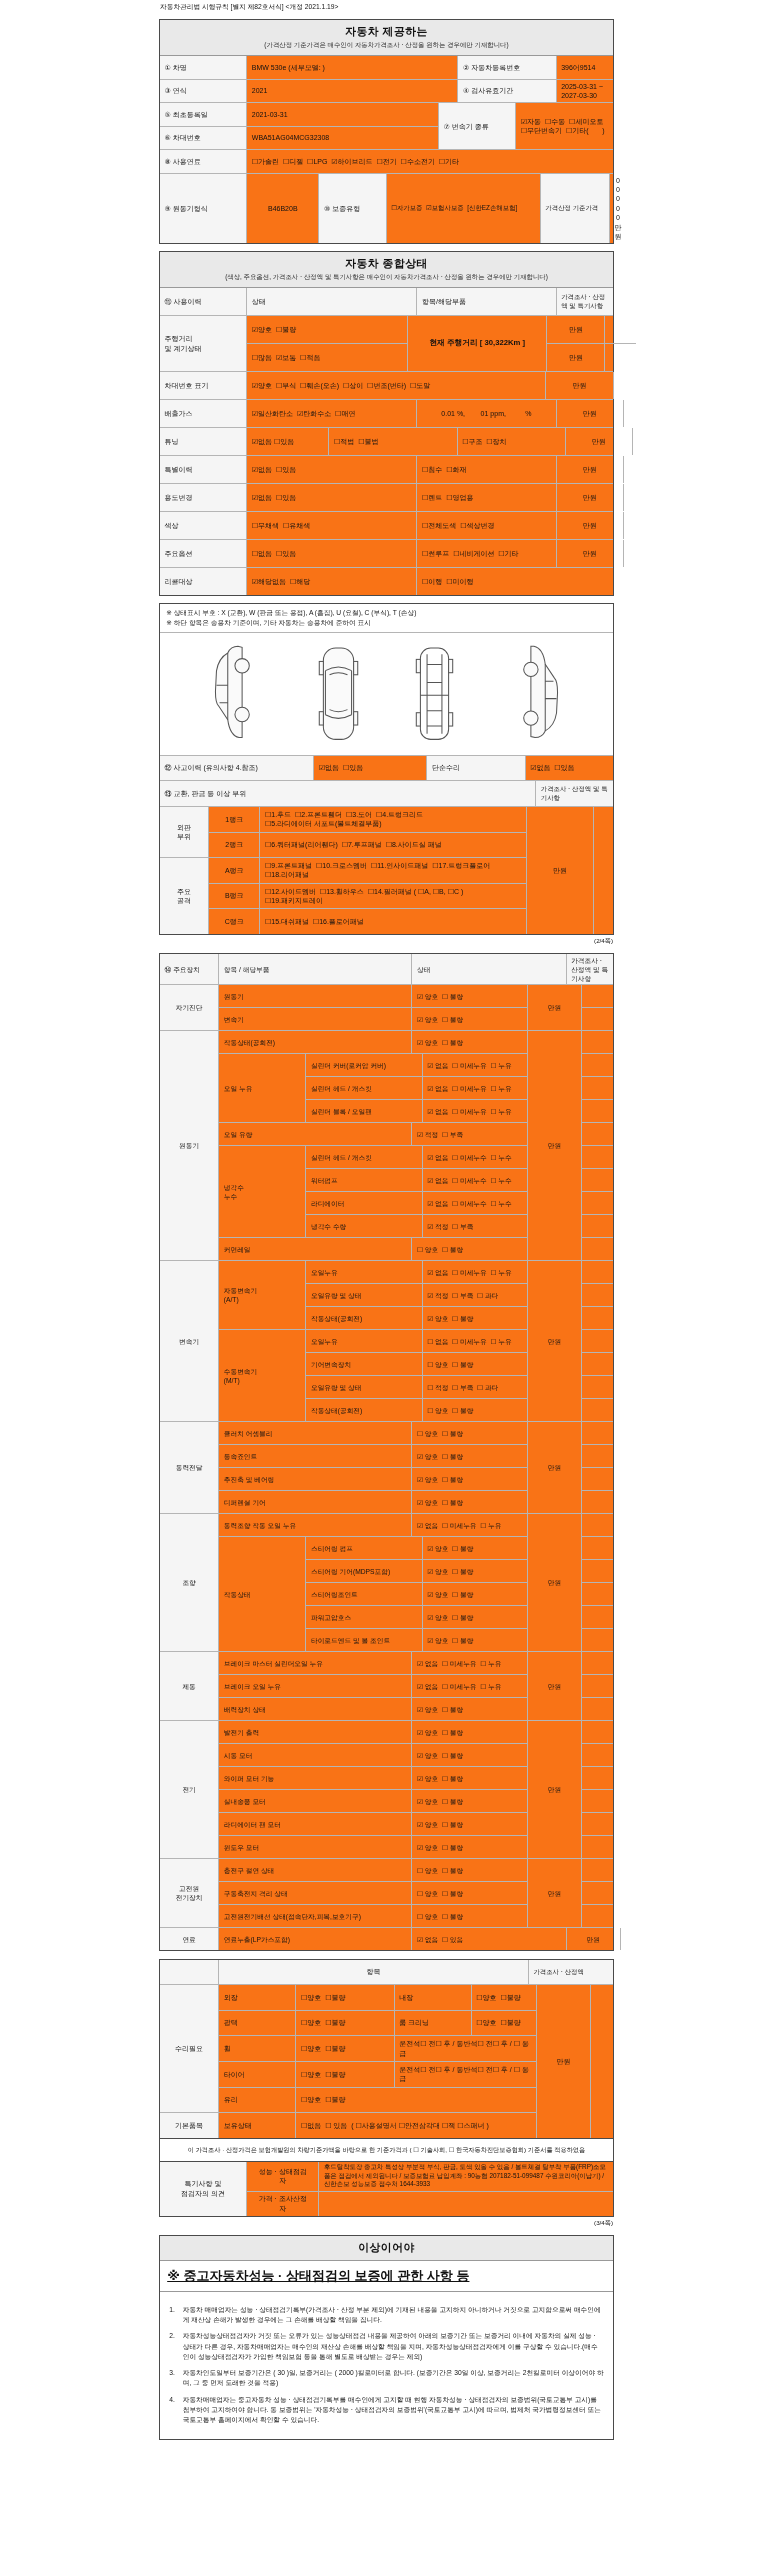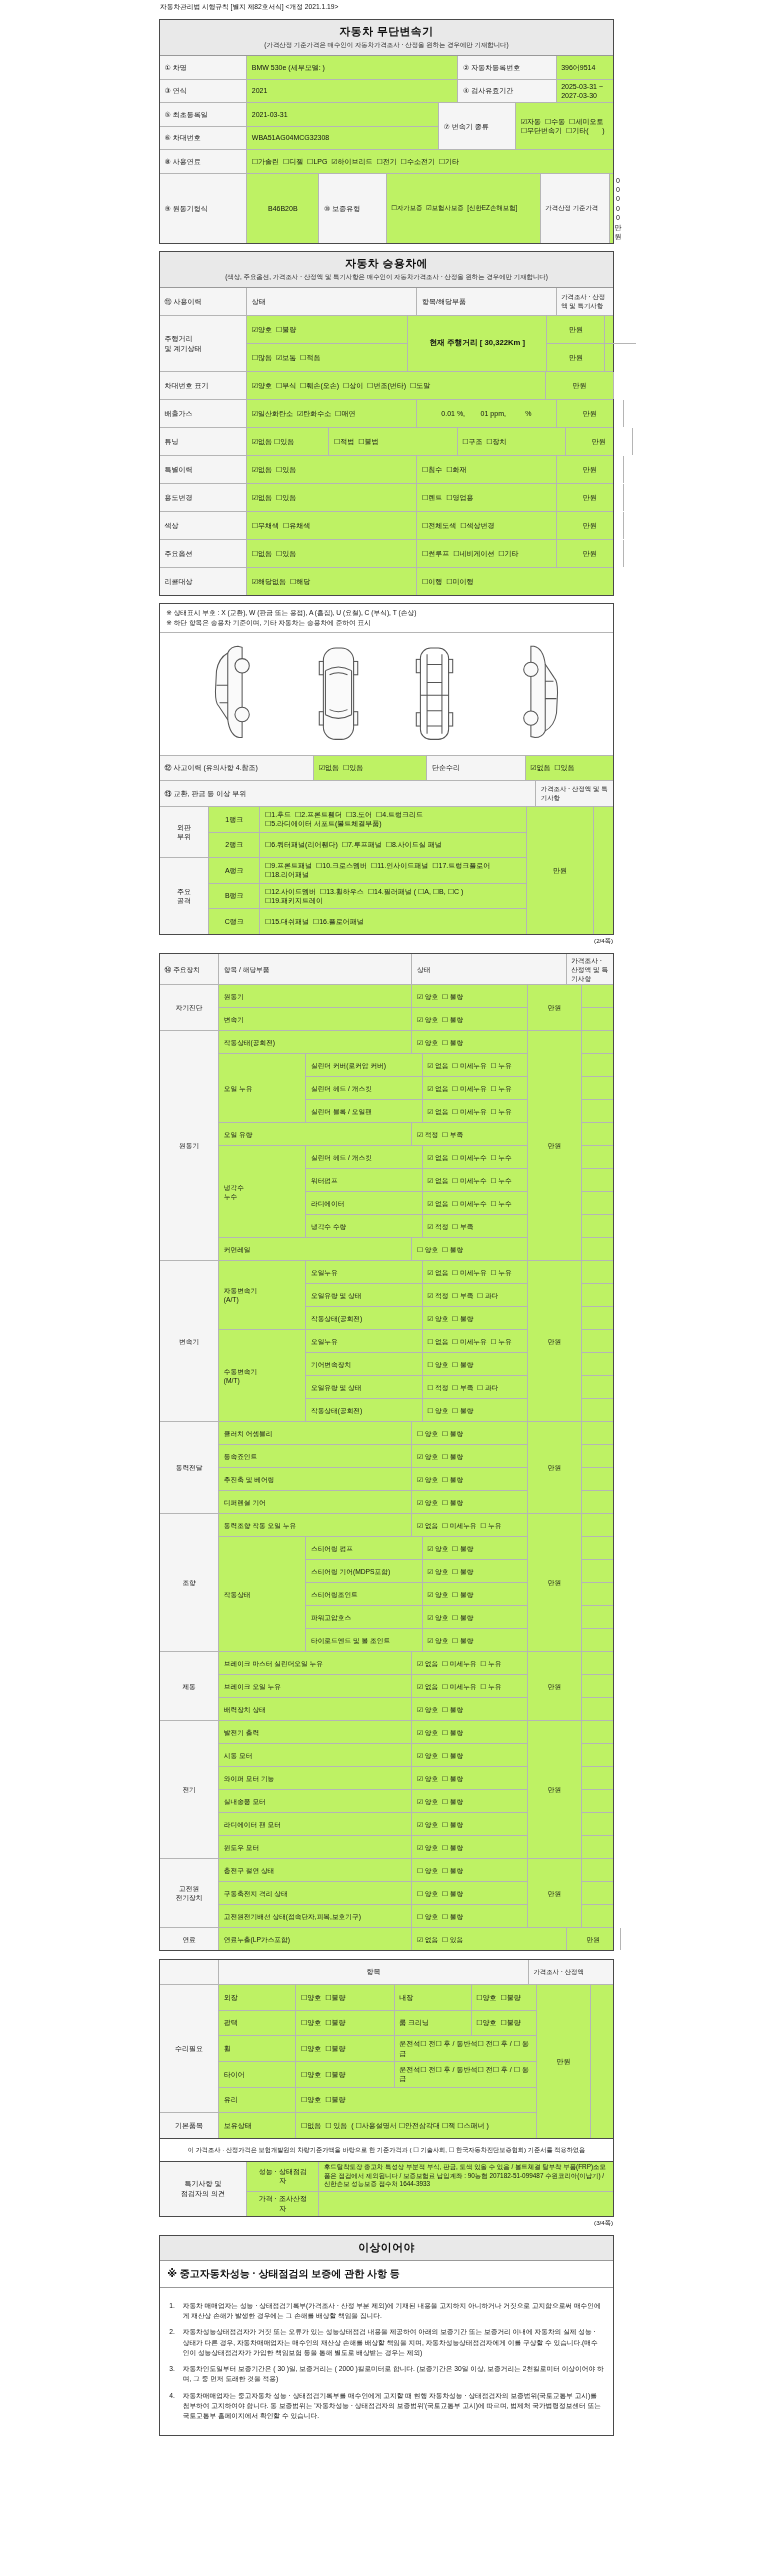--- a/index.html
+++ b/index.html
@@ -12,21 +12,21 @@
   .dochead .t2{text-align:center;font-size:9.8px;font-weight:bold;margin-top:3.1px;}
   .dochead .t3{text-align:center;font-size:6.4px;margin-top:2.1px;color:#eee;}
   .dochead .no{font-size:8.2px;font-weight:bold;margin-top:6.2px;}
   
   .sect{border:1px solid #4a4a4a;margin-top:7.2px;}
   .band{background:#e9e9e9;text-align:center;padding:4.6px 3.1px;border-bottom:0.5px solid #999;}
   .band .ttl{font-size:10.8px;font-weight:bold;letter-spacing:0.5px;}
   .band .note{font-size:6.4px;margin-top:2.6px;color:#222;}
   .pgmark{text-align:right;font-size:6.2px;margin:2.1px 1px 0 0;}
   
-  .ftable{background:#bef264;}
+  .ftable{background:#f97316;}
   .frow{display:flex;align-items:stretch;border-top:0.5px solid #b5b5b5;}
   .ftable > .frow:first-child{border-top:none;}
   .fc{flex:1;display:flex;align-items:center;padding:1.5px 4.6px;border-left:0.5px solid #b5b5b5;
       min-height:21.6px;font-size:7px;white-space:pre-wrap;line-height:1.35;}
   .frow > .fc:first-child{border-left:none;}
   .fr-wrap{flex-direction:column;align-items:stretch;padding:0;}
   .fr-wrap > .frow{flex:1;}
   .fr-wrap > .frow:first-child{border-top:none;}
   .lbl{background:#f5f5f5;}
   .ctr{justify-content:center;text-align:center;}
@@ -44,36 +44,36 @@
   .diagrams svg{display:block;}
   .carline{fill:none;stroke:#555;stroke-width:2;}
   .carfill{fill:#fafafa;stroke:#555;stroke-width:2;}
   
   .finalprice{border-top:1px solid #4a4a4a;background:#fff;padding:4.1px 5.2px 5.2px 5.2px;}
   .fp-row{display:flex;justify-content:center;align-items:center;gap:9.3px;}
   .fp-label{font-size:9.8px;font-weight:bold;}
   .fp-val{border:0.5px solid #888;background:#f2f2f2;padding:2.1px 9.3px;font-size:8.8px;letter-spacing:1px;}
   .fp-note{text-align:center;font-size:6.2px;margin-top:3.6px;}
   
-  .notice-sub{font-size:10px;font-weight:bold;padding:6.2px 7.2px;border-bottom:0.5px solid #999;background:#fff;}
+  .notice-sub{font-size:13px;font-weight:bold;padding:6.2px 7.2px;border-bottom:0.5px solid #999;background:#fff;text-decoration:underline;}
   .notice-body{padding:7.2px 9.3px;background:#fff;}
   .nitem{display:flex;font-size:6.7px;line-height:1.55;margin:5.7px 0;}
   .nitem .nn{width:13.4px;flex:none;}
 </style>
 </head>
 <body>
 
 <div class="sheet">
 
   <div class="formref">자동차관리법 시행규칙 [별지 제82호서식] &lt;개정 2021.1.19&gt;</div>
 
 
   <div class="sect">
     <div class="band">
-      <div class="ttl">자동차 무단변속기</div>
+      <div class="ttl">자동차 제공하는</div>
       <div class="note">(가격산정 기준가격은 매수인이 자동차가격조사 · 산정을 원하는 경우에만 기재합니다)</div>
     </div>
     <div class="ftable t-basic">
         <div class="frow">
           <div class="fc lbl" style="width: 77px; flex: 0 0 auto;">① 차명</div>
           <div class="fc" style="width: 201px; flex: 0 0 auto;">BMW 530e (세부모델: )</div>
           <div class="fc lbl" style="width: 88px; flex: 0 0 auto;">② 자동차등록번호</div>
           <div class="fc">396어9514</div>
         </div>
         <div class="frow">
@@ -98,21 +98,21 @@
           <div class="fc lbl" style="width: 57px; flex: 0 0 auto;">⑩ 보증유형</div>
           <div class="fc small" style="width: 144px; flex: 0 0 auto;">☐자가보증  ☑보험사보증  [신한EZ손해보험]</div>
           <div class="fc lbl small" style="width: 59px; flex: 0 0 auto;">가격산정 기준가격</div>
           <div class="fc ctr">0 0 0 0 0 만원</div>
         </div>
       </div>
   </div>
 
   <div class="sect">
     <div class="band">
-      <div class="ttl">자동차 승용차에</div>
+      <div class="ttl">자동차 종합상태</div>
       <div class="note">(색상, 주요옵션, 가격조사 · 산정액 및 특기사항은 매수인이 자동차가격조사 · 산정을 원하는 경우에만 기재합니다)</div>
     </div>
     <div class="ftable t-overall">
         <div class="frow">
           <div class="fc lbl" style="width: 77px; flex: 0 0 auto;">⑪ 사용이력</div>
           <div class="fc lbl" style="width: 160px; flex: 0 0 auto;">상태</div>
           <div class="fc lbl" style="width: 129px; flex: 0 0 auto;">항목/해당부품</div>
           <div class="fc lbl small">가격조사 · 산정액 및 특기사항</div>
         </div>
         <div class="frow">

